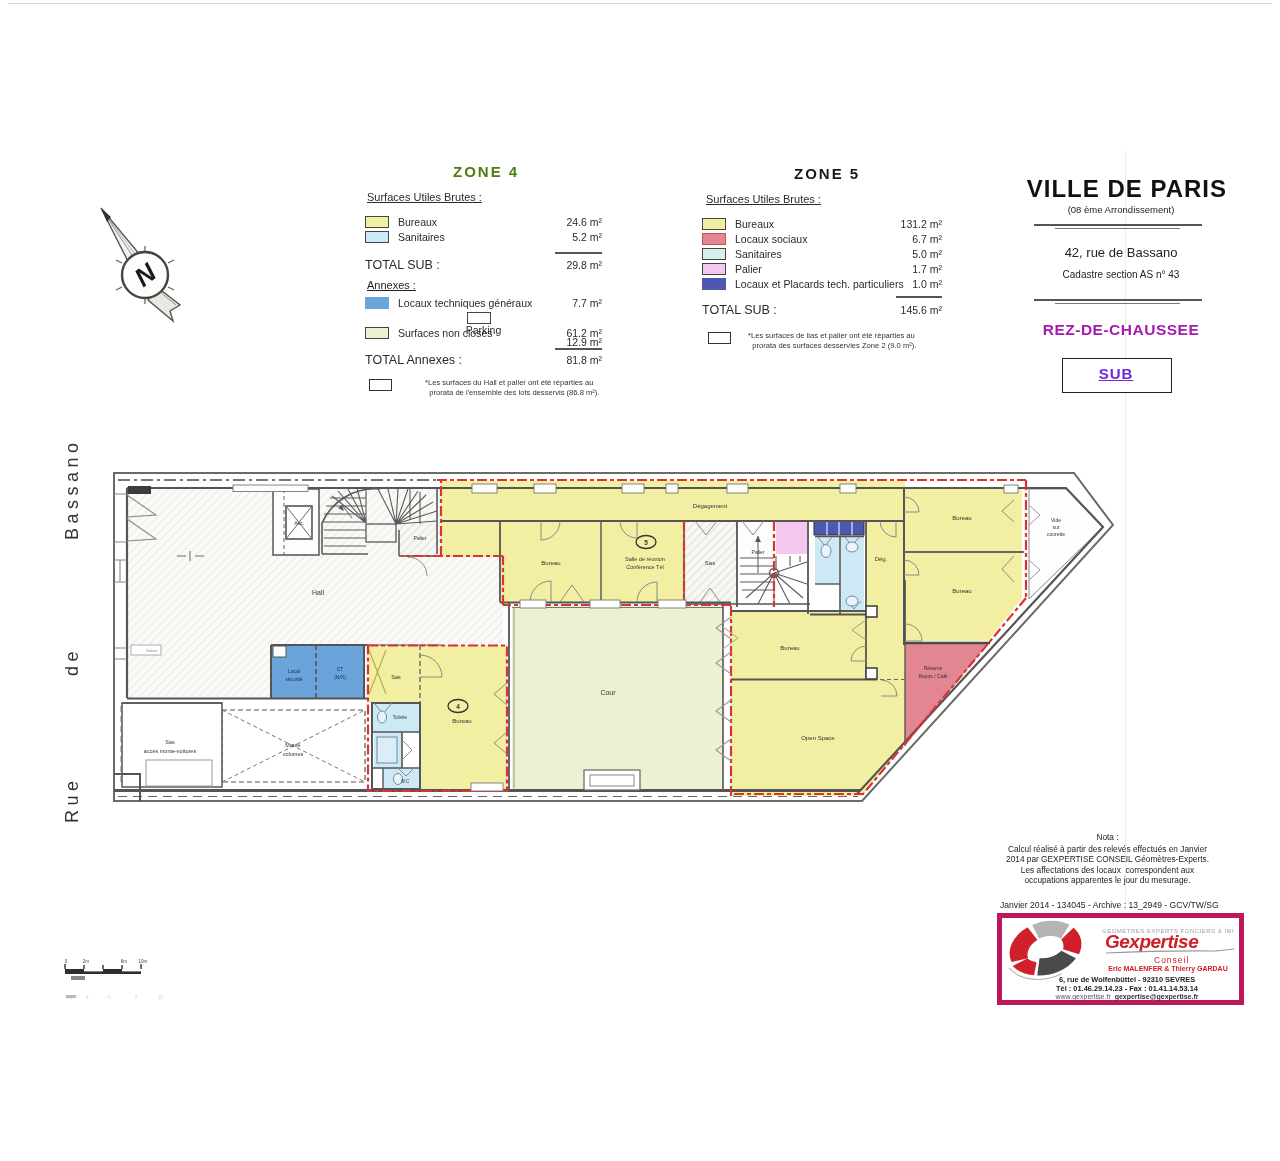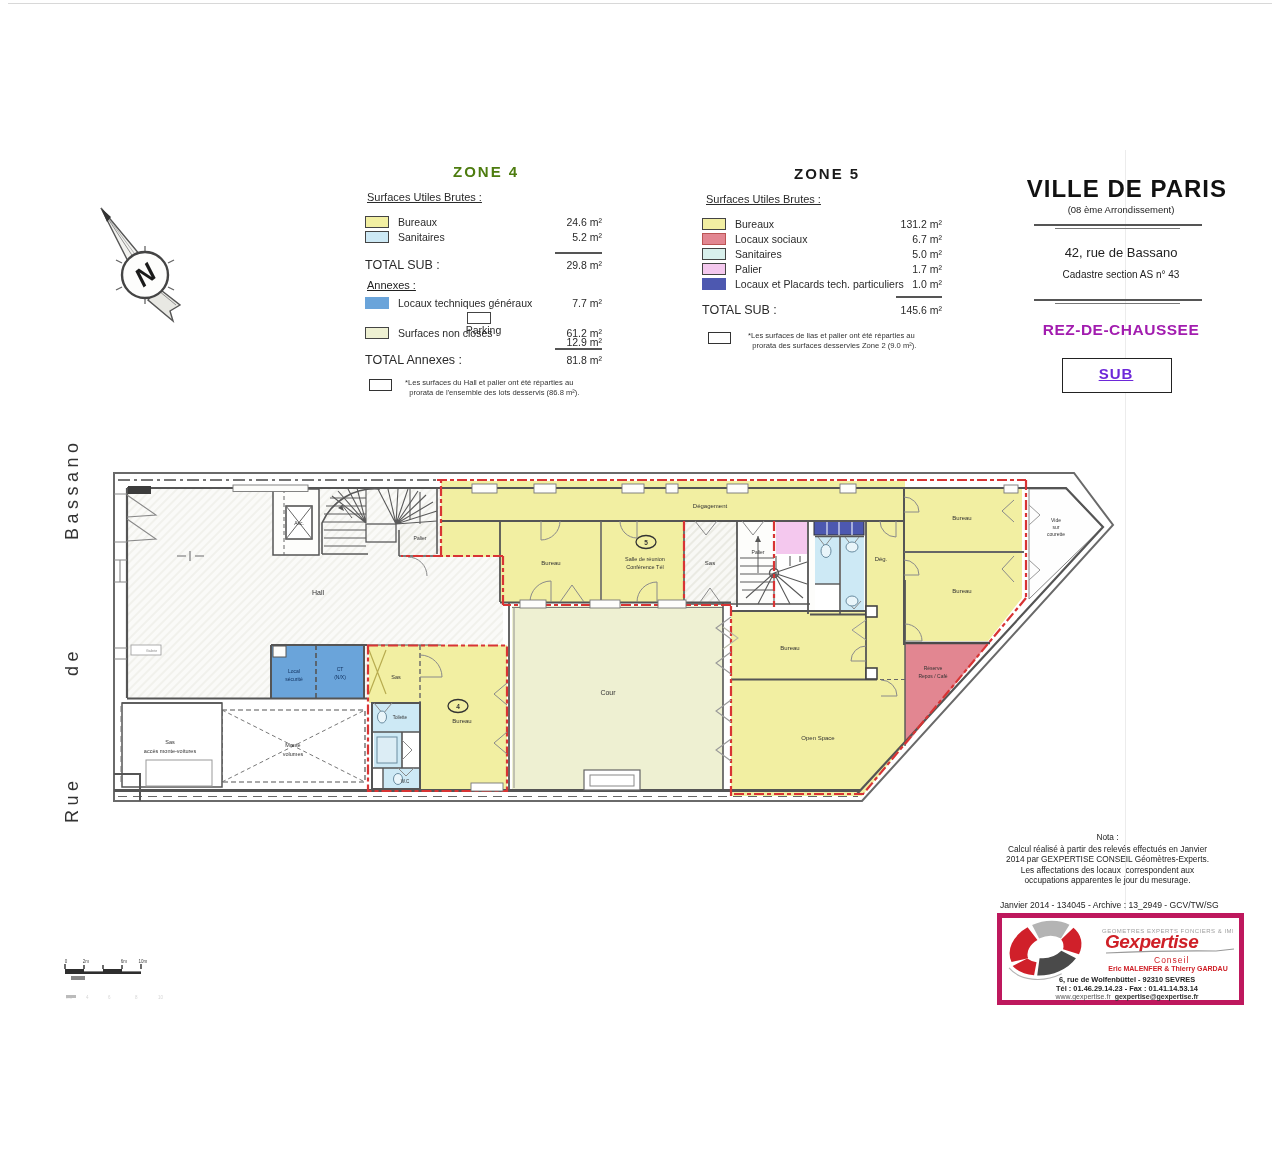--- a/index.html
+++ b/index.html
@@ -37,21 +37,21 @@
 
   <div class="row" style="left:0px;top:152px;width:237px;flex-direction:column;"><span class="sw" style="background:#fff;"></span>Parking<span class="val">12.9 m²</span></div>
 
   <div class="row" style="left:0px;top:167px;width:237px;"><span class="sw" style="background:#eef0d2;"></span>Surfaces non closes<span class="val">61.2 m²</span></div>
 
   <div class="abs" style="left:190px;top:188px;width:47px;height:1.5px;background:#555;"></div>
 
   <div class="row" style="left:0px;top:193px;width:237px;font-size:12.5px;">TOTAL Annexes :<span class="val" style="font-size:10.5px;">81.8 m²</span></div>
 
   <div class="abs" style="left:4px;top:219px;width:21px;height:10px;border:1.3px solid #333;background:#fff;"></div>
-  <div class="abs" style="left:40px;top:218px;width:195px;font-size:7.6px;line-height:9.5px;color:#333;">*Les surfaces du Hall et palier ont été réparties au<br>&nbsp;&nbsp;prorata de l'ensemble des lots desservis (86.8 m²).</div>
+  <div class="abs" style="left:28px;top:218px;width:195px;font-size:7.6px;line-height:9.5px;color:#333;padding-left:32px;">*Les surfaces du Hall et palier ont été réparties au<br>&nbsp;&nbsp;prorata de l'ensemble des lots desservis (86.8 m²).</div>
 </div>
 
 <div class="abs" style="left:702px;top:160px;width:242px;height:200px;">
 
   <div class="abs" style="left:92px;top:5px;font-size:15px;font-weight:bold;letter-spacing:2px;color:#1a1a1a;">ZONE 5</div>
 
   <div class="abs ul" style="left:4px;top:33px;font-size:11px;color:#2a2a2a;">Surfaces Utiles Brutes :</div>
 
   <div class="row" style="left:0px;top:58px;width:240px;"><span class="sw" style="background:#f2efa2;"></span>Bureaux<span class="val">131.2 m²</span></div>
 

